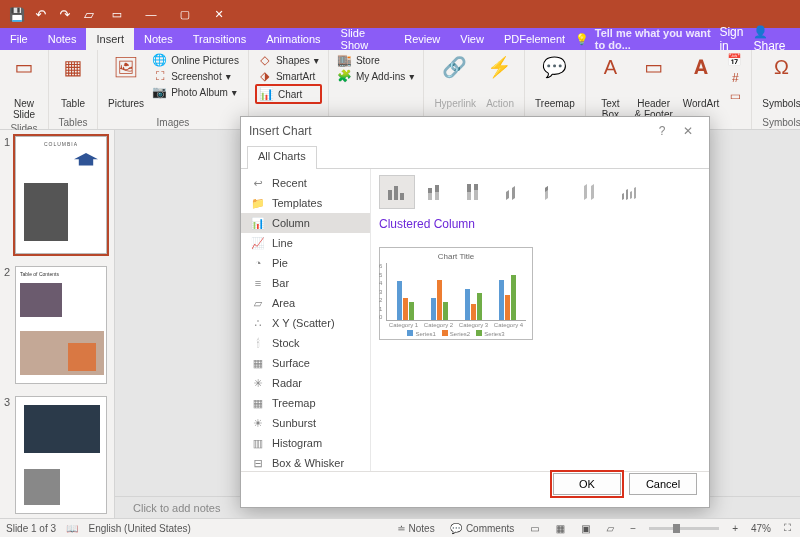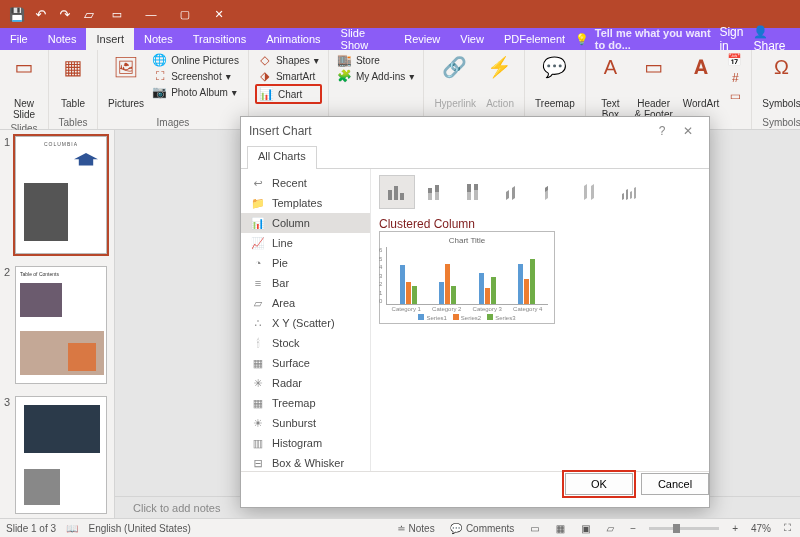--- a/index.html
+++ b/index.html
@@ -52,33 +52,33 @@
 .dlg-body { display:flex; height:302px; }
 .dlg-side { width:130px; border-right:1px solid #e8e8e8; padding:4px 0; overflow-y:auto; }
 .ct-item { display:flex; align-items:center; gap:7px; padding:3px 10px; font-size:11px; color:#444; cursor:pointer; }
 .ct-item.sel { background:#e1dfdd; }
 .ct-ico { width:14px; height:14px; display:flex; align-items:center; justify-content:center; font-size:11px; color:#888; }
 .dlg-main { flex:1; padding:6px 8px; }
 .sub-row { display:flex; gap:3px; margin-bottom:8px; }
 .sub-btn { width:36px; height:34px; border:1px solid transparent; display:flex; align-items:center; justify-content:center; cursor:pointer; }
 .sub-btn.sel { background:#e8e6e4; border-color:#ccc; }
 .sub-ico { width:22px; height:20px; }
-.sub-lbl { font-size:12px; color:#7f1d1d; margin-bottom:0; }
-.preview { border:1px solid #bbb; padding:4px 6px 2px 6px; width:176px; }
+.sub-lbl { font-size:12px; color:#6d28d9; margin-bottom:16px; }
+.preview { border:1px solid #bbb; padding:4px 6px 2px 6px; width:154px; }
 .preview-title { font-size:8px; text-align:center; color:#666; margin-bottom:2px; }
 .preview-chart { height:58px; position:relative; border-left:1px solid #aaa; border-bottom:1px solid #aaa; display:flex; align-items:flex-end; justify-content:space-around; padding:0 2px; }
 .bar-grp { display:flex; align-items:flex-end; gap:1px; }
 .bar { width:5px; }
 .b1{background:#5b9bd5;} .b2{background:#ed7d31;} .b3{background:#70ad47;}
 .yax { position:absolute; left:-8px; top:0; bottom:0; display:flex; flex-direction:column; justify-content:space-between; font-size:6px; color:#888; }
 .xax { display:flex; justify-content:space-around; font-size:6px; color:#888; margin-top:1px; }
 .legend { display:flex; justify-content:center; gap:6px; font-size:6px; color:#888; margin-top:2px; }
 .leg-sw { width:6px; height:6px; display:inline-block; margin-right:2px; }
 
-.dlg-foot { height:24px; border-top:1px solid #e1dfdd; display:flex; align-items:center; justify-content:flex-end; gap:8px; }
+.dlg-foot { height:24px; border-top:1px solid #e1dfdd; display:flex; align-items:center; justify-content:flex-end; gap:8px; padding-right:12px; }
 .dlg-btn { min-width:68px; height:22px; background:#fdfdfd; border:1px solid #adadad; font-size:11px; cursor:pointer; }
 .dlg-btn.hl { outline:2px solid #d9301a; outline-offset:1px; }
 
 .statusbar { position:absolute; bottom:0; left:0; right:0; height:19px; background:#f3f2f1; border-top:1px solid #d4d4d4; display:flex; align-items:center; font-size:10px; color:#555; padding:0 6px; gap:10px; }
 .statusbar .sp { flex:1; }
 .sb-btn { cursor:pointer; padding:0 3px; }
 .zoom-slider { width:70px; height:3px; background:#ccc; position:relative; }
 .zoom-thumb { width:7px; height:9px; background:#888; position:absolute; top:-3px; left:24px; }
 </style>
 </head>

